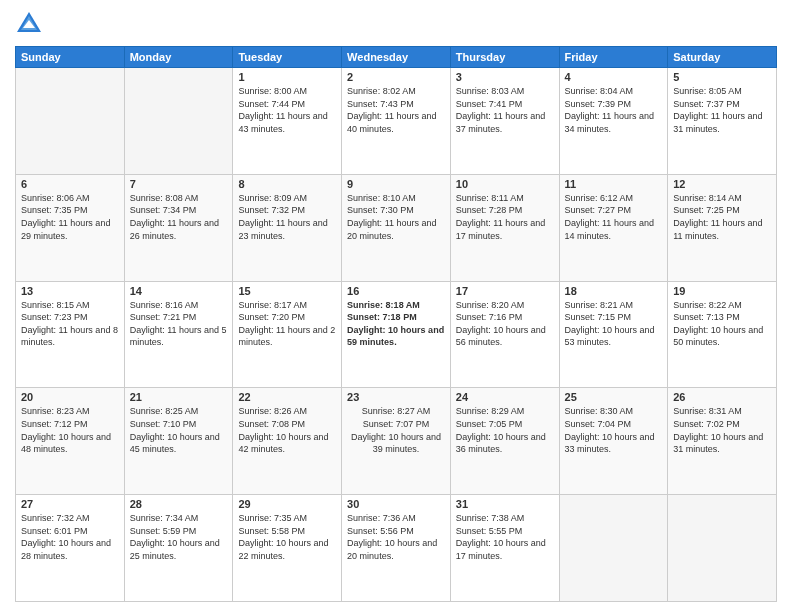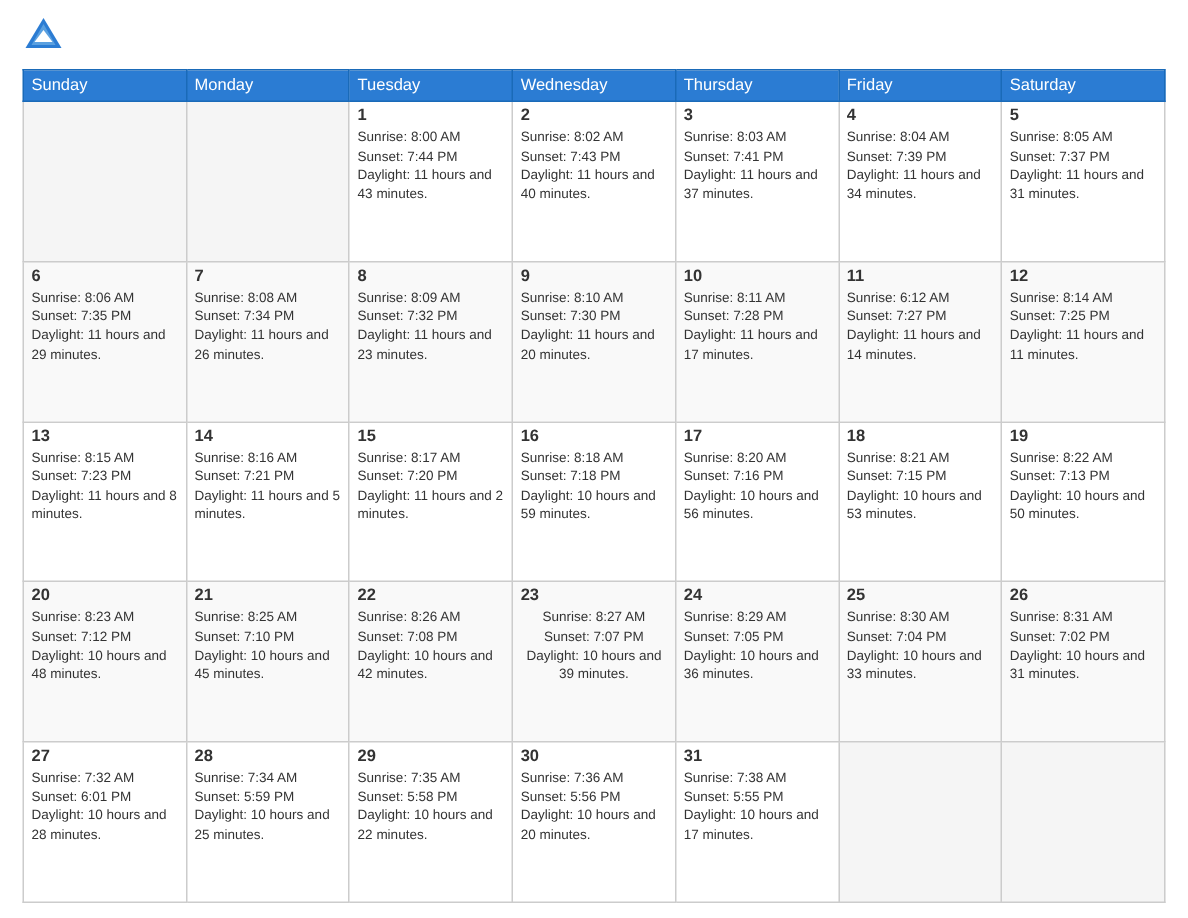--- a/index.html
+++ b/index.html
@@ -57,21 +57,21 @@
       flex: 1;
       border: 1px solid #ccc;
       border-collapse: collapse;
       width: 100%;
       table-layout: fixed;
     }
     .calendar th {
       background: #2b7cd3;
       color: #fff;
       font-size: 11px;
-      font-weight: normal;
+      font-weight: bold;
       padding: 4px 5px;
       border: 1px solid #1a6ab8;
       text-align: left;
       margin-top: 40px;
     }
     .calendar td {
       border: 1px solid #ccc;
       vertical-align: top;
       padding: 3px 5px;
       font-size: 9.5px;
@@ -228,21 +228,21 @@
 Daylight: 11 hours and 5 minutes.</div>
           </td>
           <td>
             <span class="day-num">15</span>
             <div class="day-info" style="white-space: pre-line;">Sunrise: 8:17 AM
 Sunset: 7:20 PM
 Daylight: 11 hours and 2 minutes.</div>
           </td>
           <td>
             <span class="day-num">16</span>
-            <div class="day-info" style="white-space: pre-line;">Sunrise: 8:18 AM
+            <div class="day-info" style="white-space: pre-line; font-weight: bold;">Sunrise: 8:18 AM
 Sunset: 7:18 PM
 Daylight: 10 hours and 59 minutes.</div>
           </td>
           <td>
             <span class="day-num">17</span>
             <div class="day-info" style="white-space: pre-line;">Sunrise: 8:20 AM
 Sunset: 7:16 PM
 Daylight: 10 hours and 56 minutes.</div>
           </td>
           <td>

